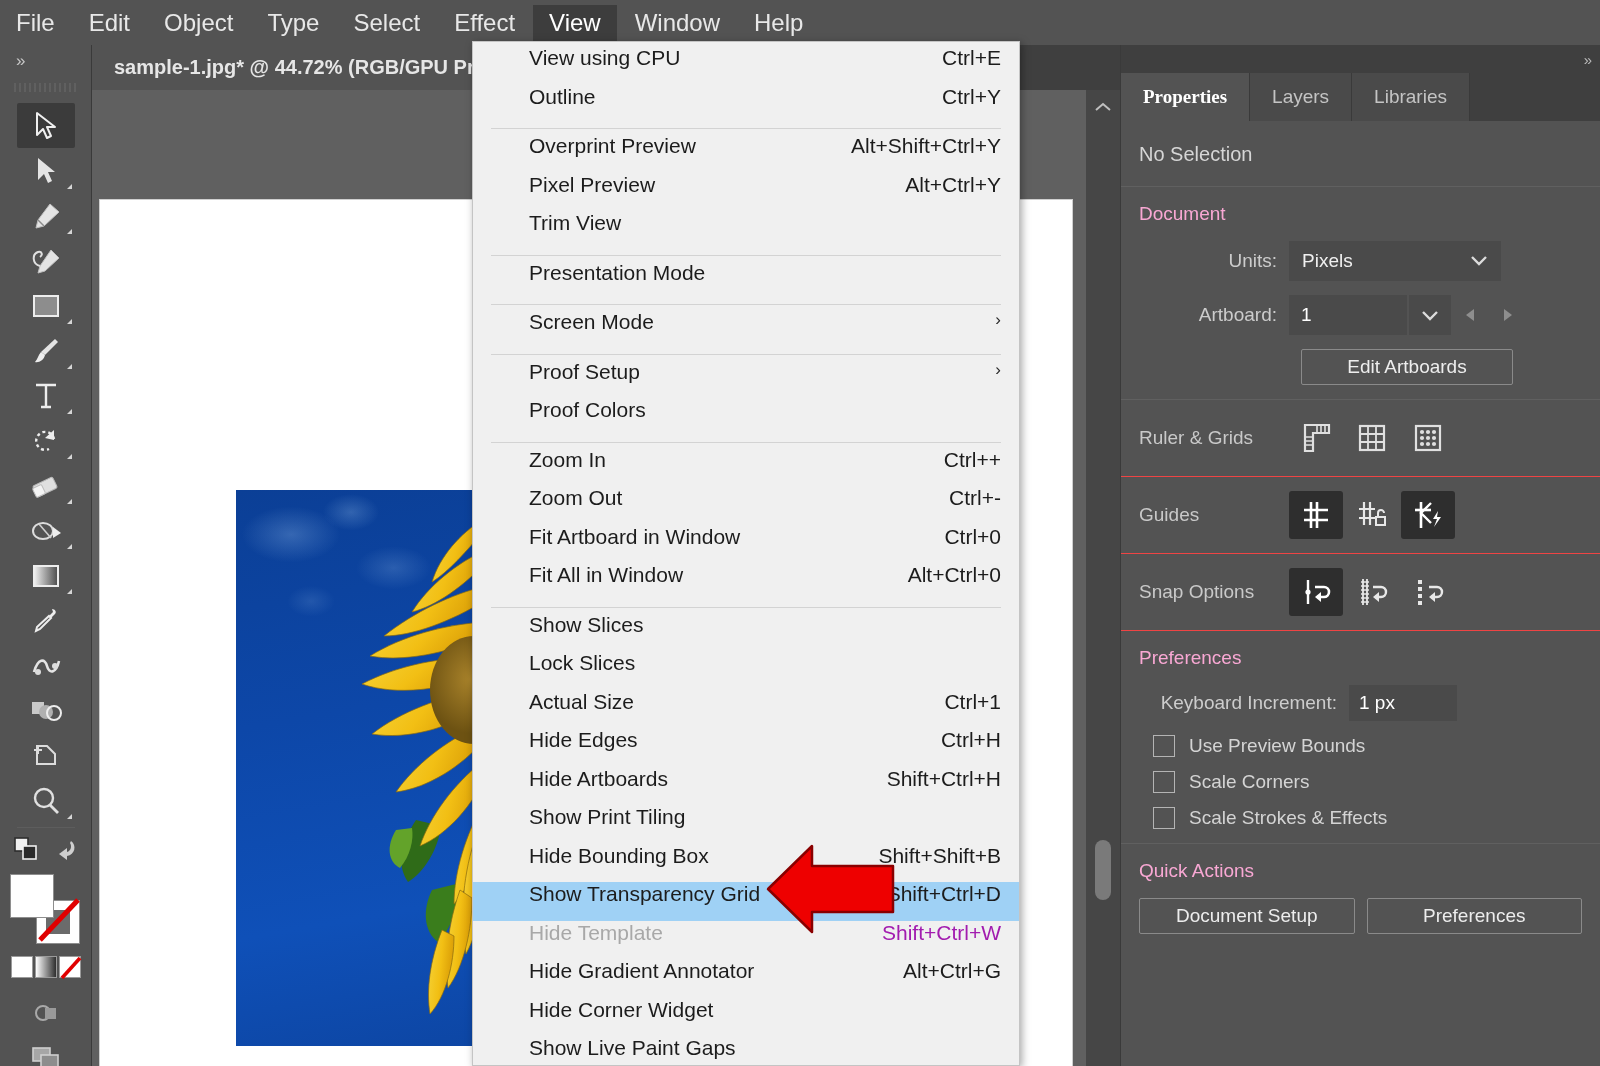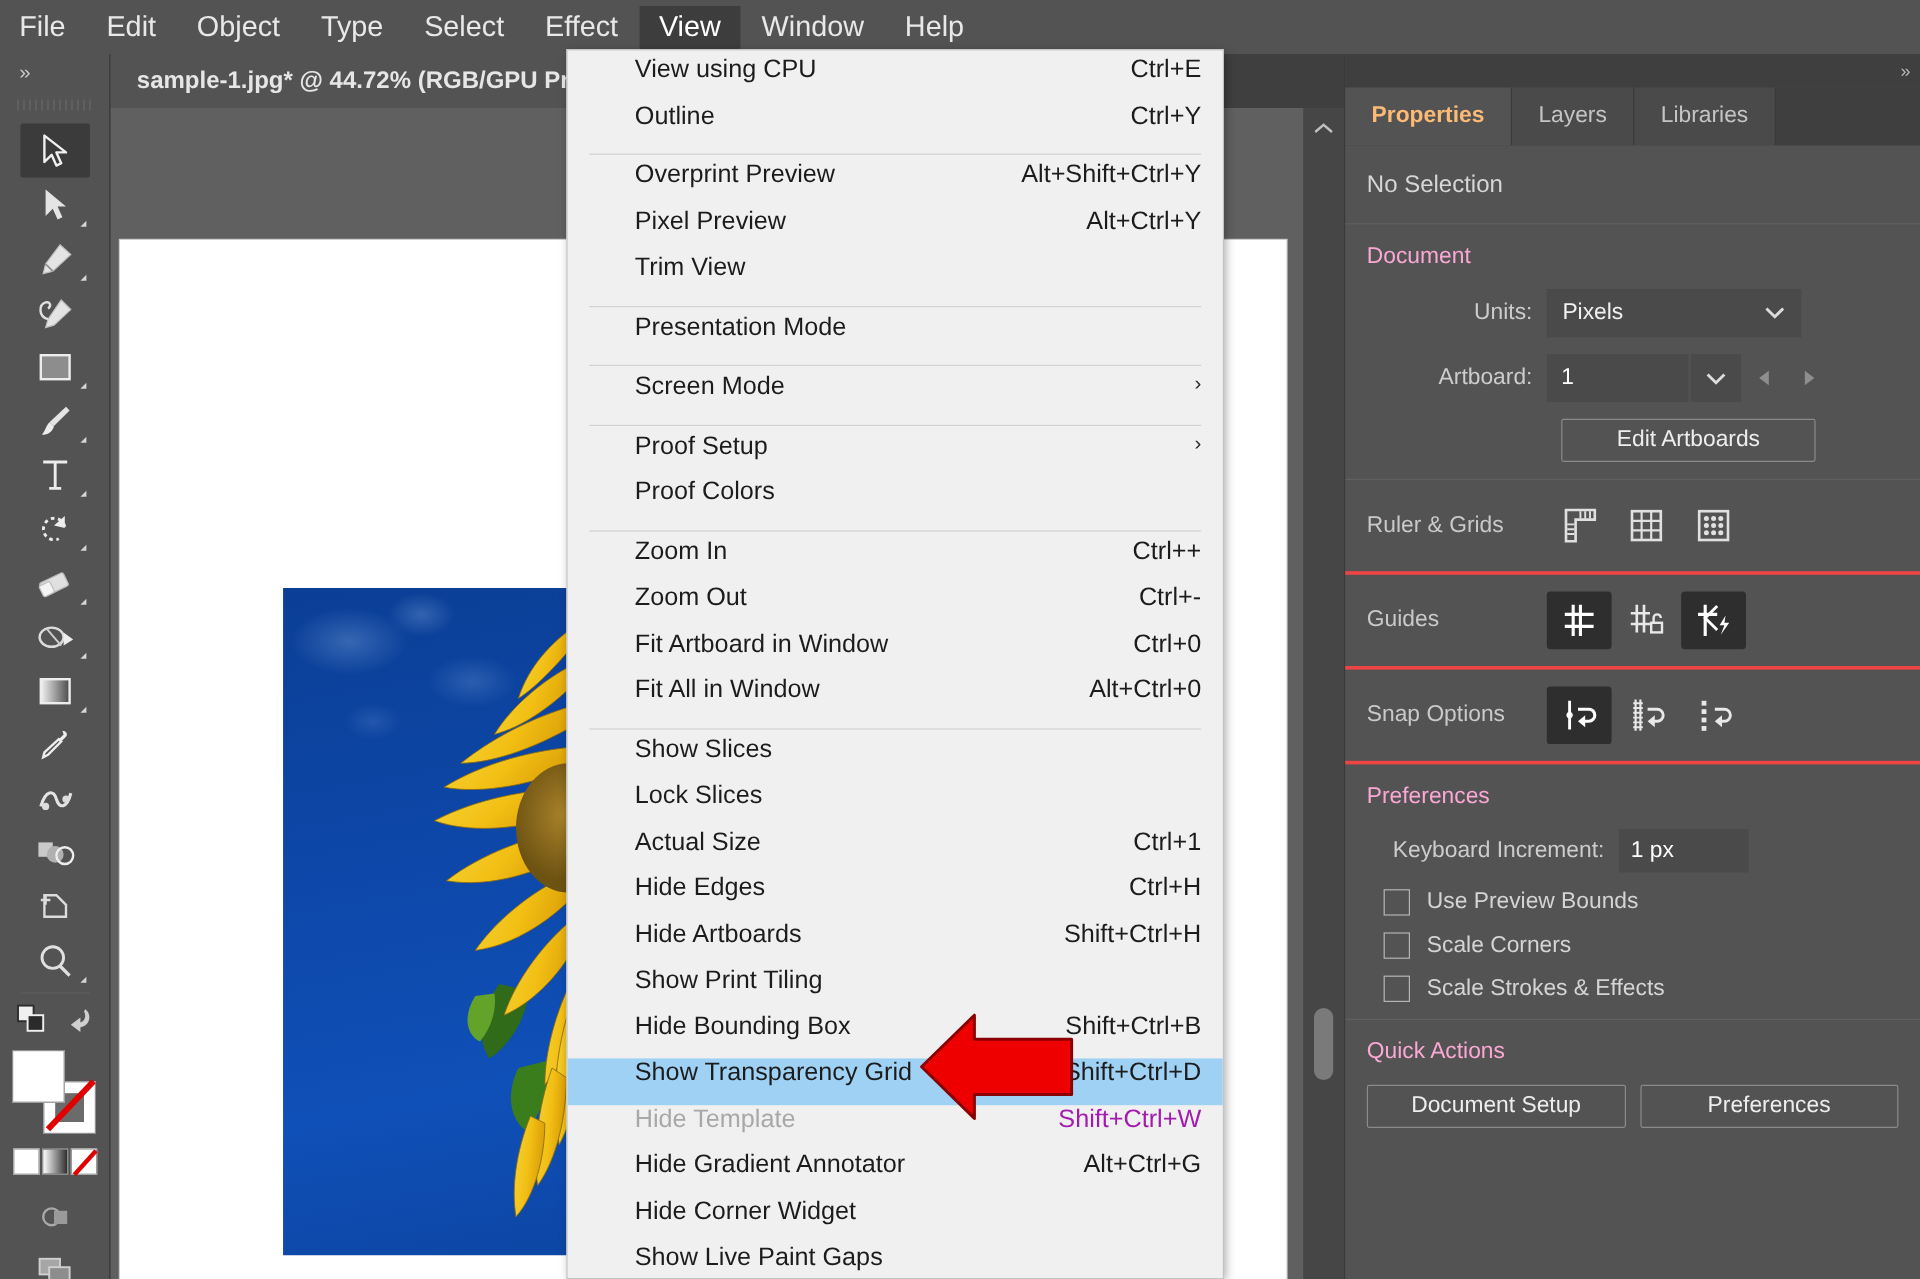--- a/index.html
+++ b/index.html
@@ -168,21 +168,21 @@
     color: #bbbbbb; font-size: 15px;
     background: #3f3f3f;
   }
   .panel-tabs { display: flex; height: 48px; background: #3f3f3f; }
   .ptab {
     padding: 0 22px; display: flex; align-items: center;
     font-size: 19px; color: #c4c4c4; background: #4a4a4a;
     border-right: 1px solid #3a3a3a;
     cursor: default;
   }
-  .ptab.active { background: #535353; color: #fdba74; font-weight: bold; }
+  .ptab.active { background: #535353; color: #ffffff; font-weight: bold; font-family: Liberation Serif, serif; }
   .ptab-filler { flex: 1; background: #3f3f3f; }
 
   .nosel {
     padding: 22px 0 20px 18px; color: #d6d6d6; font-size: 20px;
     border-bottom: 1px solid #606060;
   }
   .sec { padding: 16px 18px 14px 18px; border-bottom: 1px solid #606060; }
   .sec-title { color: #f9a8d4; font-size: 19px; margin-bottom: 16px; }
 
   .field-row { display: flex; align-items: center; margin-bottom: 14px; }
@@ -217,21 +217,21 @@
     color: #8e8e8e; font-size: 16px;
   }
   .btn-outline {
     height: 36px; border: 1px solid #8a8a8a; border-radius: 2px;
     display: flex; align-items: center; justify-content: center;
     color: #ededed; font-size: 19px; background: transparent;
     font-family: "Liberation Sans", sans-serif;
   }
   .edit-artboards { width: 212px; margin-left: 162px; margin-top: 2px; }
 
-  .icon-row { display: flex; align-items: center; padding: 14px 18px; border-bottom: 3px solid #ef4444;}
+  .icon-row { display: flex; align-items: center; padding: 14px 18px; border-bottom: 1px solid #ef4444;}
   .icon-row .rl { width: 150px; color: #c9c9c9; font-size: 19px; }
   .icon-btn {
     width: 54px; height: 48px; margin-right: 2px;
     display: flex; align-items: center; justify-content: center;
     border-radius: 3px;
   }
   .icon-btn.on { background: #2e2e2e; }
 
   .pref-row { display: flex; align-items: center; margin-bottom: 12px; }
   .pref-label { width: 210px; text-align: right; padding-right: 12px; color: #cccccc; font-size: 19px;}
@@ -782,21 +782,21 @@
       </div>
       <div class="mi">
         <span class="label">Hide Artboards</span>
         <span class="accel">Shift+Ctrl+H</span>
       </div>
       <div class="mi">
         <span class="label">Show Print Tiling</span>
       </div>
       <div class="mi">
         <span class="label">Hide Bounding Box</span>
-        <span class="accel">Shift+Ctrl+B</span>
+        <span class="accel">Shift+Shift+B</span>
       </div>
       <div class="mi hl">
         <span class="label">Show Transparency Grid</span>
         <span class="accel">Shift+Ctrl+D</span>
       </div>
       <div class="mi disabled">
         <span class="label">Hide Template</span>
         <span class="accel">Shift+Ctrl+W</span>
       </div>
       <div class="mi">

